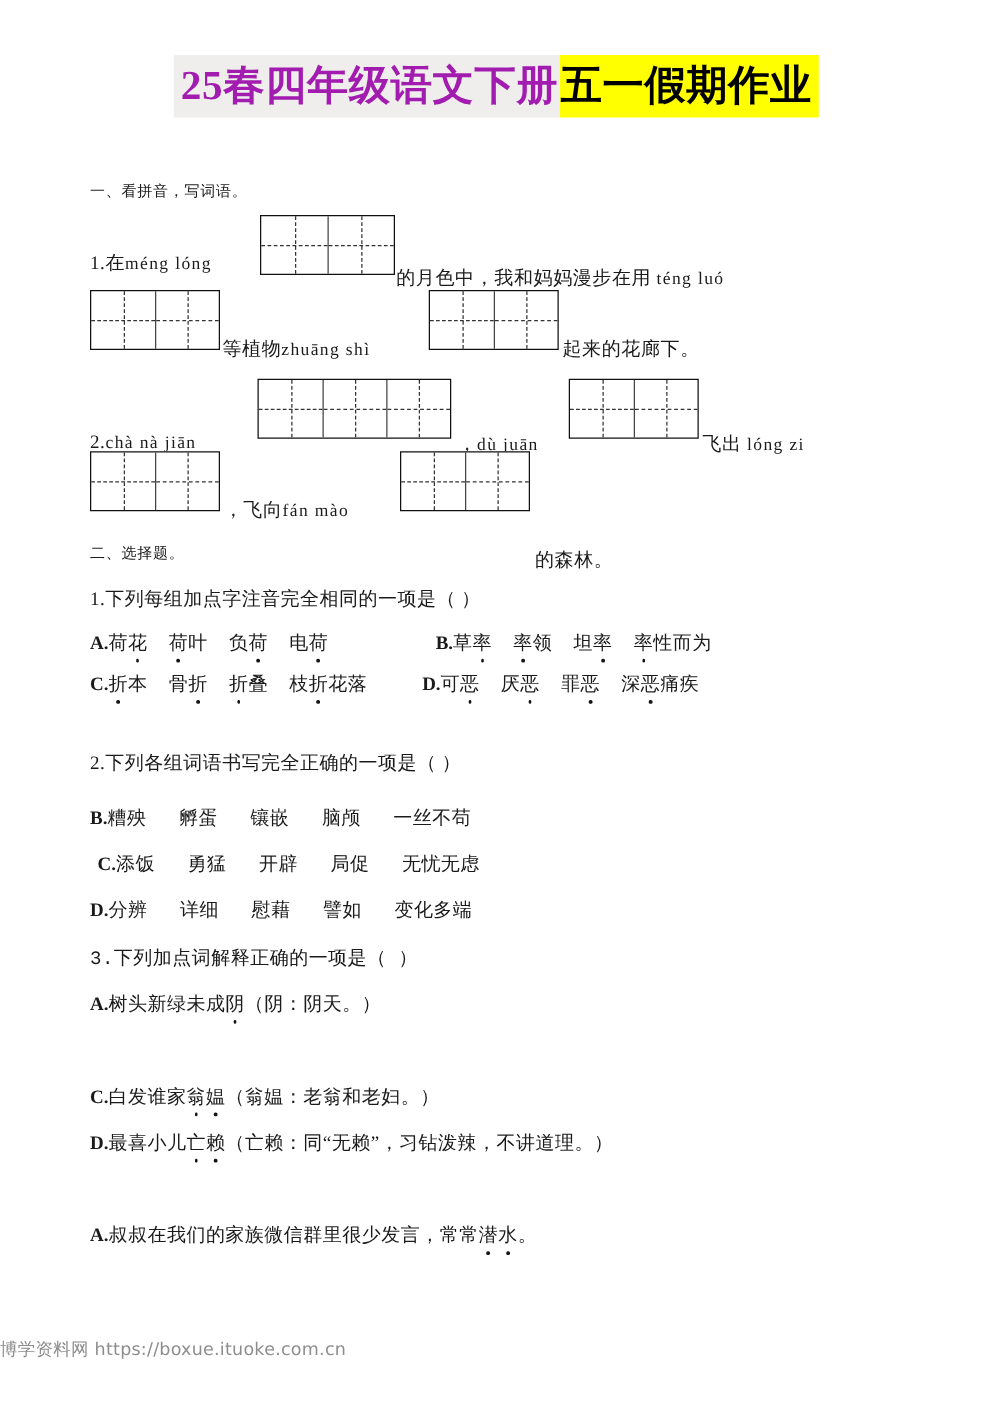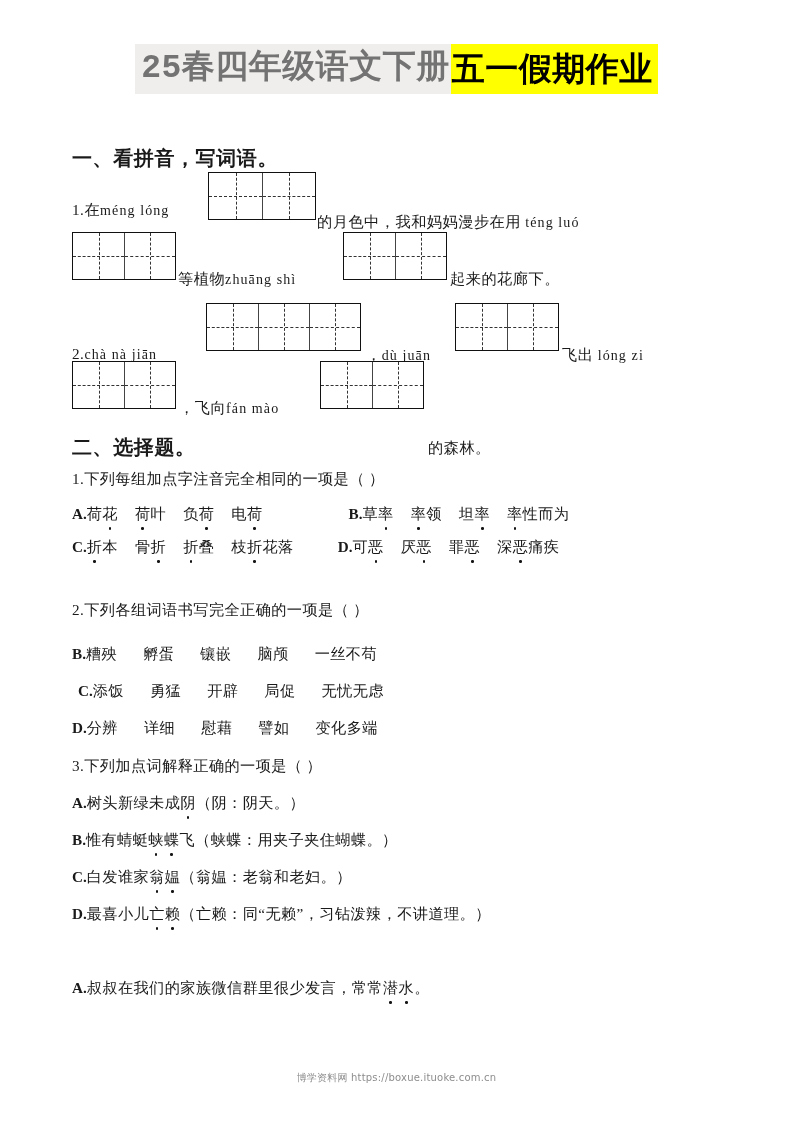--- a/index.html
+++ b/index.html
@@ -33,36 +33,35 @@
   }
   .title-seg {
     display: inline-block;
     font-size: 33px;
     line-height: 46px;
     font-weight: bold;
     letter-spacing: 0.5px;
     vertical-align: middle;
   }
   .title-a {
-    color: #737373;
+    color: #a21caf;
     background: #efeeec;
     padding: 2px 1px 2px 6px;
-    font-family: Liberation Mono, monospace;
   }
   .title-b {
     color: #000000;
     background: #ffff00;
     padding: 2px 5px 2px 1px;
   }
 
   
   .sec-head {
     position: absolute;
-    font-size: 20px;
-    font-weight: bold;
+    font-size: 12px;
+    font-weight: normal;
     letter-spacing: 0.6px;
     white-space: nowrap;
   }
   .line {
     position: absolute;
     font-size: 15.2px;
     letter-spacing: 0.5px;
     white-space: nowrap;
   }
   .py {
@@ -135,22 +134,21 @@
   .gap-m { display: inline-block; width: 26px; }
   .gap-l { display: inline-block; width: 44px; }
   .gap-xl { display: inline-block; width: 86px; }
 
   
   .footer {
     position: absolute;
     left: 0;
     top: 1071px;
     width: 793px;
-    text-align: center;
-    font-size: 10px;
+    font-size: 14px;
     color: #8d8d8d;
     font-family: "DejaVu Sans", "Liberation Sans", sans-serif;
     letter-spacing: 0.2px;
     white-space: nowrap;
   }
 </style>
 </head>
 <body>
 
 <div class="page">
@@ -234,28 +232,25 @@
   <div class="mc" style="left:72px; top:644px;">
     <span class="opt-label">B.</span><span>糟殃</span><span class="gap-m"></span><span>孵蛋</span><span class="gap-m"></span><span>镶嵌</span><span class="gap-m"></span><span>脑颅</span><span class="gap-m"></span><span>一丝不苟</span>
   </div>
   <div class="mc" style="left:78px; top:681px;">
     <span class="opt-label">C.</span><span>添饭</span><span class="gap-m"></span><span>勇猛</span><span class="gap-m"></span><span>开辟</span><span class="gap-m"></span><span>局促</span><span class="gap-m"></span><span>无忧无虑</span>
   </div>
   <div class="mc" style="left:72px; top:718px;">
     <span class="opt-label">D.</span><span>分辨</span><span class="gap-m"></span><span>详细</span><span class="gap-m"></span><span>慰藉</span><span class="gap-m"></span><span>譬如</span><span class="gap-m"></span><span>变化多端</span>
   </div>
 
-  <div class="mc" style="left:72px; top:756px;">3.下列加点词解释正确的一项是（        ）</div>
+  <div class="mc" style="left:72px; top:756px;font-family:Liberation Mono, monospace;">3.下列加点词解释正确的一项是（        ）</div>
 
   <div class="mc" style="left:72px; top:793px;">
     <span class="opt-label">A.</span><span>树头新绿未成<span class="dotu">阴</span>（阴：阴天。）</span>
   </div>
-  <div class="mc" style="left:72px; top:830px;">
-    <span class="opt-label">B.</span><span>惟有蜻蜓<span class="dotu">蛱</span><span class="dotu">蝶</span>飞（蛱蝶：用夹子夹住蝴蝶。）</span>
-  </div>
   <div class="mc" style="left:72px; top:867px;">
     <span class="opt-label">C.</span><span>白发谁家<span class="dotu">翁</span><span class="dotu">媪</span>（翁媪：老翁和老妇。）</span>
   </div>
   <div class="mc" style="left:72px; top:904px;">
     <span class="opt-label">D.</span><span>最喜小儿<span class="dotu">亡</span><span class="dotu">赖</span>（亡赖：同“无赖”，习钻泼辣，不讲道理。）</span>
   </div>
 
   <div class="mc" style="left:72px; top:978px;">
     <span class="opt-label">A.</span><span>叔叔在我们的家族微信群里很少发言，常常<span class="dotu">潜</span><span class="dotu">水</span>。</span>
   </div>

